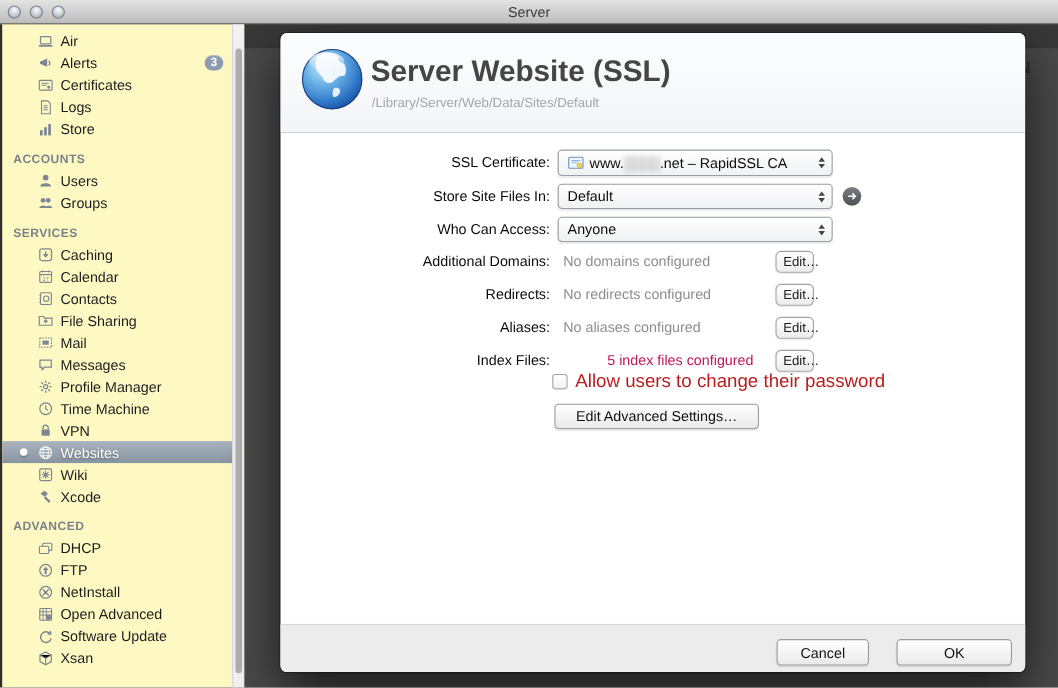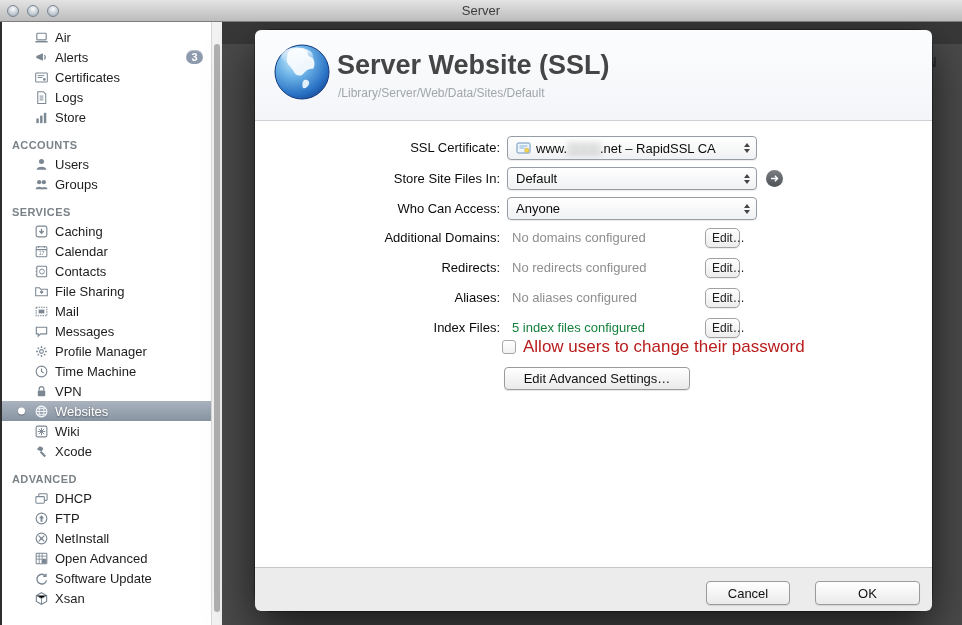--- a/index.html
+++ b/index.html
@@ -15,49 +15,49 @@
   .traffic{position:absolute;top:5px;left:7px;display:flex;gap:8px;}
   .light{width:12px;height:12px;border-radius:50%;box-sizing:border-box;
     background:radial-gradient(circle at 50% 30%,#fbfbfb,#c6cdd5 55%,#93a0ac);
     border:1px solid #798592;}
   .win-title{text-align:center;line-height:21px;font-size:13px;color:#3c3c3c;}
   
   .bg-band{position:absolute;top:22px;left:222px;right:0;height:22px;background:#383838;}
   .bg-main{position:absolute;top:44px;left:222px;right:0;bottom:0;background:#4a4a4a;}
   .bg-partial{position:absolute;left:926px;top:53px;font-size:15px;font-weight:bold;color:#2e2e2e;z-index:5;}
   
-  .sidebar{position:absolute;top:22px;left:0;bottom:0;width:222px;background:#ffffff;
+  .sidebar{position:absolute;top:22px;left:0;bottom:0;width:222px;background:#fef9c3;
     box-sizing:border-box;padding:5px 11px 0 0;z-index:10;border-left:2px solid #2e2e2e;overflow:hidden;}
   .side-item{position:relative;height:20px;display:flex;align-items:center;padding-left:31px;
     font-size:13px;color:#1d1d1f;cursor:default;white-space:nowrap;}
   .side-item .icon{width:16px;height:16px;margin-right:6px;color:#7b8793;display:flex;align-items:center;justify-content:center;flex:none;}
   .side-item.selected{background:linear-gradient(#aab3be,#8794a2);color:#fff;text-shadow:0 1px 2px rgba(0,0,0,.4);}
   .side-item.selected .icon{color:#f4f6f8;}
   .run-dot{position:absolute;left:16px;top:50%;transform:translateY(-50%);width:7px;height:7px;border-radius:50%;background:#fff;box-shadow:0 1px 1px rgba(0,0,0,.3);}
   .badge{position:absolute;right:8px;top:50%;transform:translateY(-50%);background:#8d9aad;color:#fff;
     font-size:11px;font-weight:bold;border-radius:8px;height:14px;line-height:14px;padding:0 5px;min-width:7px;text-align:center;
     box-shadow:inset 0 1px 1px rgba(255,255,255,.4);}
   .side-header{height:18px;line-height:18px;margin-top:9px;padding-left:10px;font-size:11px;font-weight:bold;
     color:#7b8388;letter-spacing:.4px;}
   .scrollbar{position:absolute;top:22px;left:211px;bottom:0;width:11px;background:#f3f3f3;border-left:1px solid #d8d8d8;z-index:12;box-sizing:border-box;}
   .thumb{position:absolute;left:2px;right:2px;top:22px;bottom:13px;background:#b1b1b1;border-radius:4px;}
   
-  .sheet{position:absolute;left:255px;top:30px;width:677px;height:581px;background:#fff;border-radius:16px;
+  .sheet{position:absolute;left:255px;top:30px;width:677px;height:581px;background:#fff;border-radius:6px;
     box-shadow:0 18px 45px rgba(0,0,0,.65),0 0 0 1px rgba(0,0,0,.35);z-index:20;}
   .sheet-header{position:absolute;top:0;left:0;right:0;height:91px;border-radius:6px 6px 0 0;
     background:linear-gradient(#fcfdfe,#f3f5f8);border-bottom:1px solid #cdd0d4;box-sizing:border-box;}
   .globe-big{position:absolute;left:18px;top:13px;width:58px;height:58px;}
   .sheet-title{position:absolute;left:82px;top:20px;font-size:27px;font-weight:bold;color:#454545;white-space:nowrap;}
   .sheet-path{position:absolute;left:83px;top:56px;font-size:12px;color:#a2a6ab;white-space:nowrap;}
   
   .frm-label{position:absolute;left:0;width:245px;text-align:right;font-size:13px;color:#0c0c0c;line-height:23px;white-space:nowrap;}
   .frm-label.short{line-height:20px;}
   .frm-value{position:absolute;left:257px;font-size:13px;line-height:20px;white-space:nowrap;}
   .muted{color:#8e8e8e;}
-  .dark{color:#15803d;}
+  .dark{color:#be185d;margin-left:40px;}
   .popup{position:absolute;display:flex;align-items:center;box-sizing:border-box;
     background:linear-gradient(#ffffff,#f0f1f3);border:1px solid #979da4;border-radius:4px;
     padding:0 22px 0 8px;font-size:13px;color:#0c0c0c;box-shadow:0 1px 1px rgba(0,0,0,.08);cursor:default;white-space:nowrap;overflow:hidden;}
   .stepper{position:absolute;right:6px;top:50%;transform:translateY(-50%);display:flex;flex-direction:column;gap:2px;}
   .tu{width:0;height:0;border-left:3.5px solid transparent;border-right:3.5px solid transparent;border-bottom:4.5px solid #444;}
   .td{width:0;height:0;border-left:3.5px solid transparent;border-right:3.5px solid transparent;border-top:4.5px solid #444;}
   .cert-ico{width:15px;height:15px;margin-right:5px;flex:none;display:flex;}
   .redacted{filter:blur(2px);color:#9a9a9a;letter-spacing:-1px;}
   .go-btn{position:absolute;width:17px;height:17px;border-radius:50%;border:none;padding:0;cursor:default;
     background:linear-gradient(#7b7f84,#4e5256);display:flex;align-items:center;justify-content:center;}

